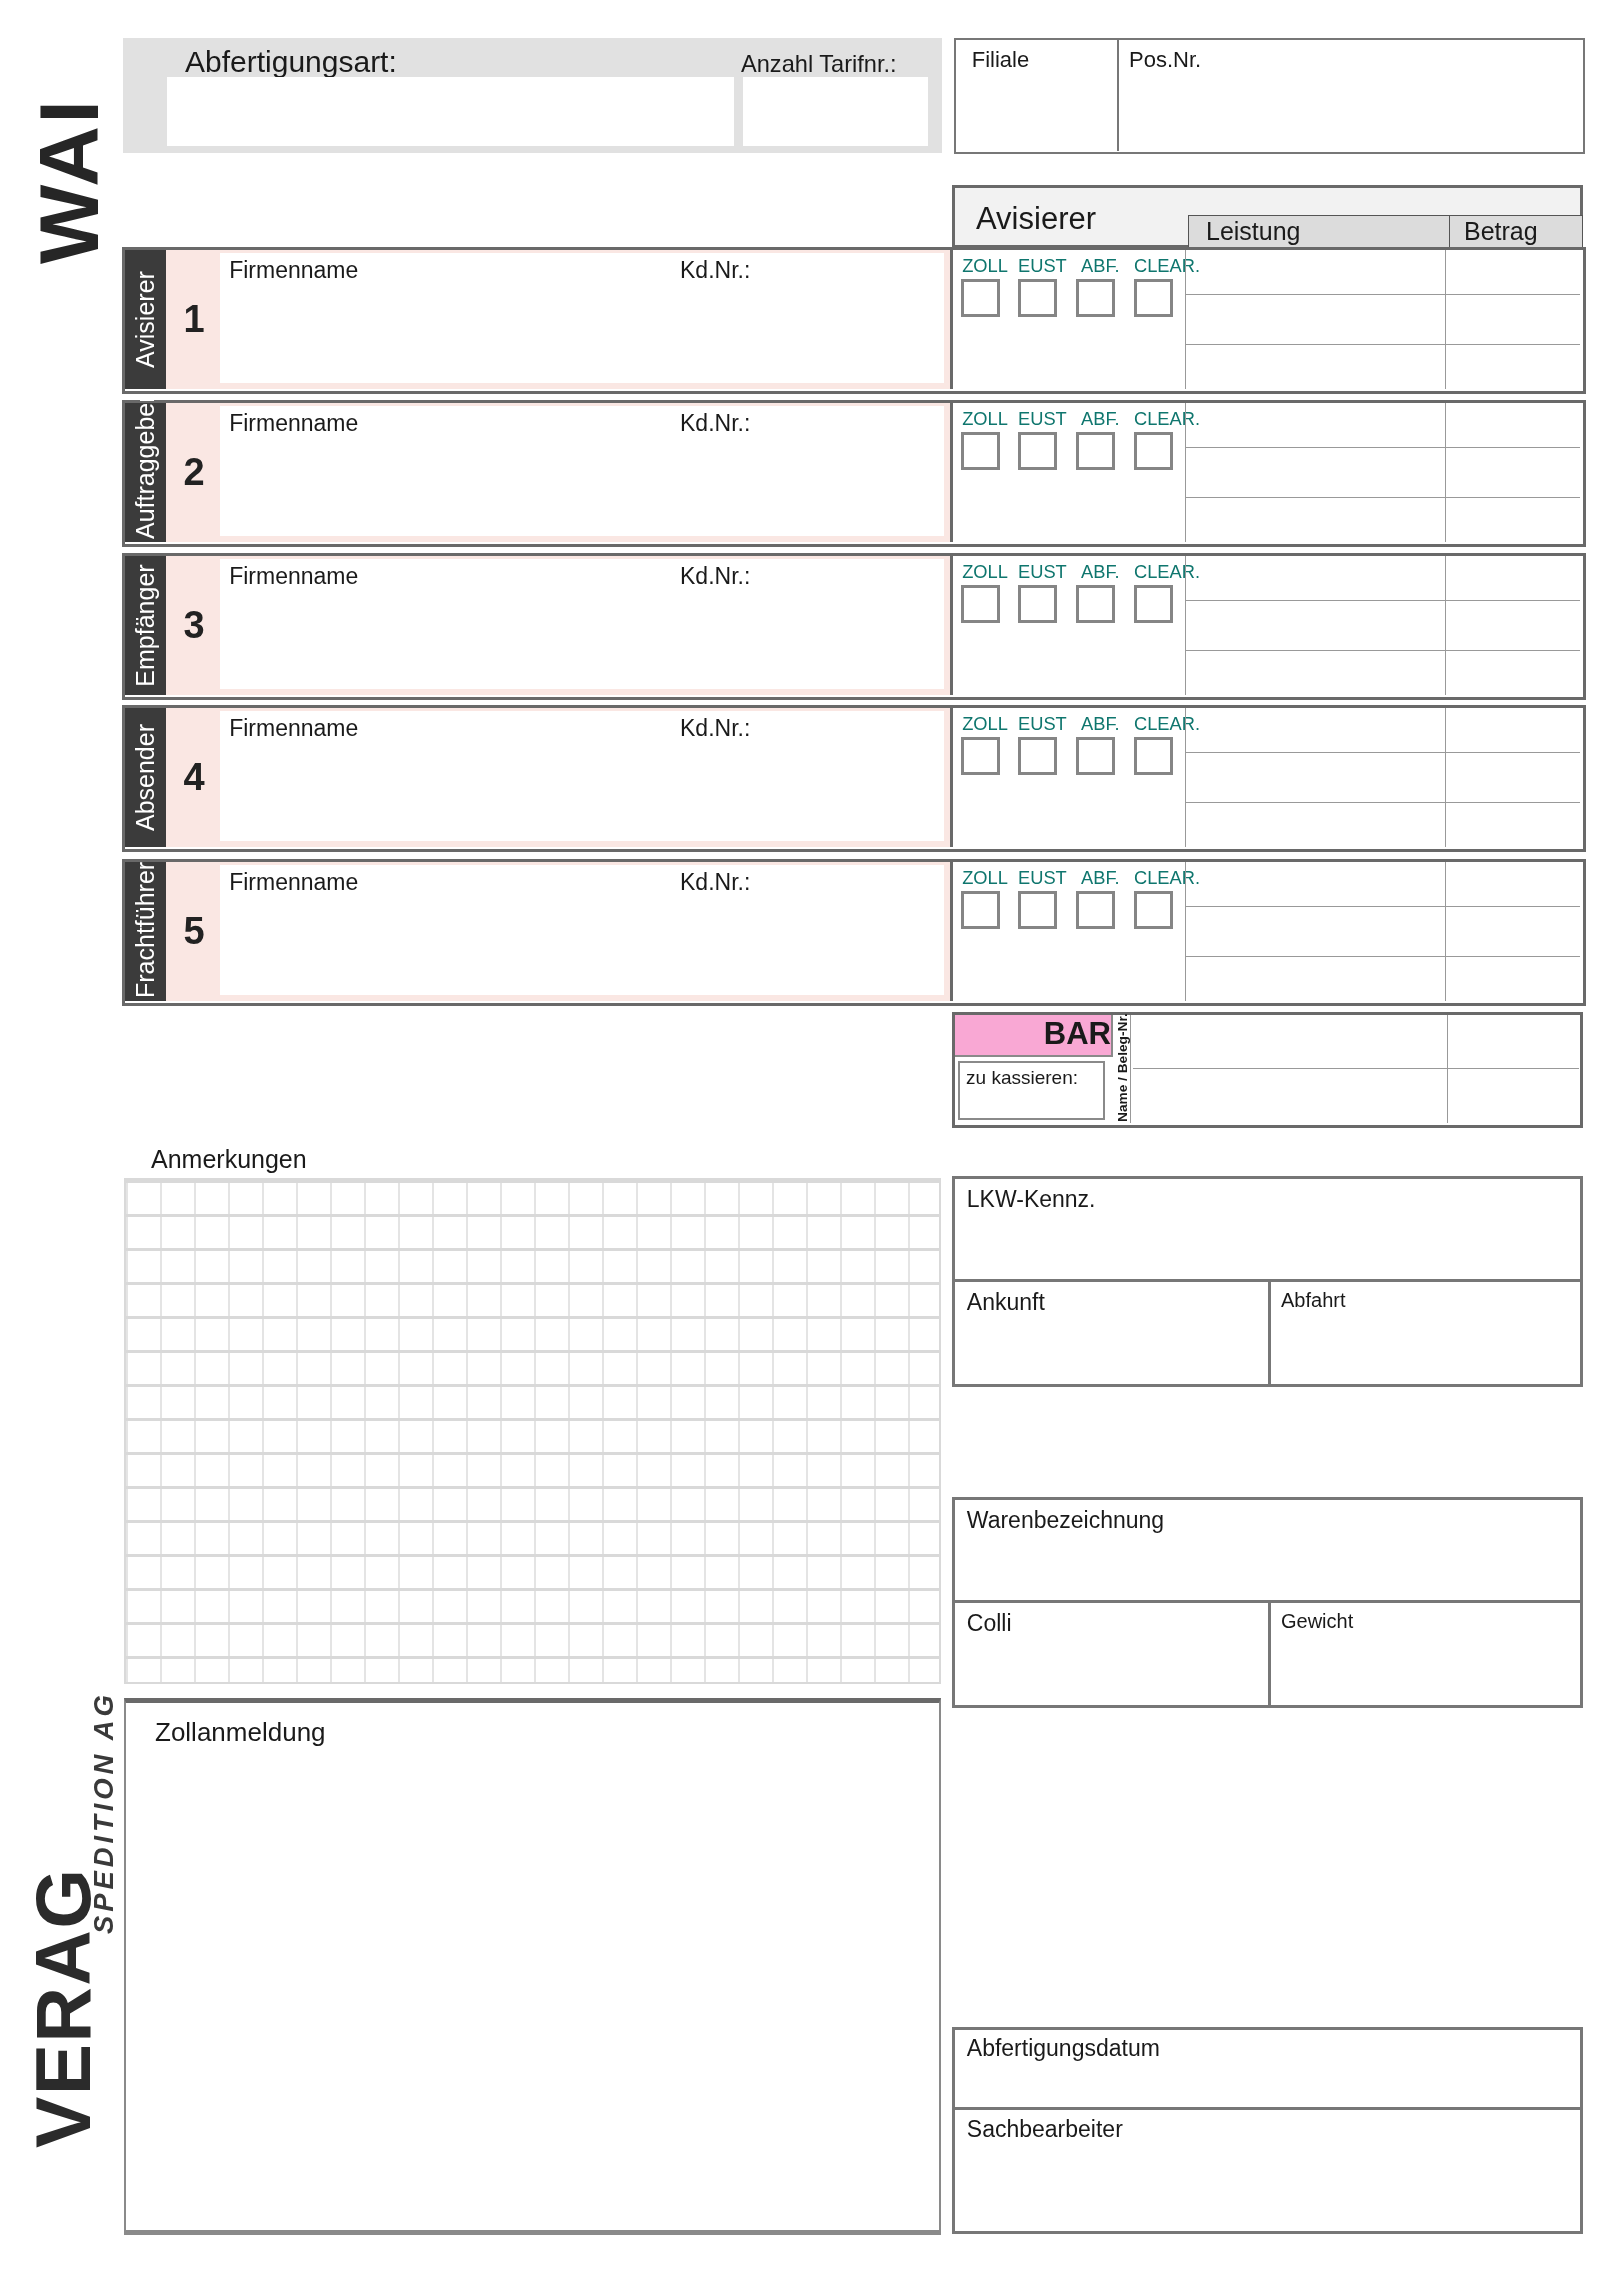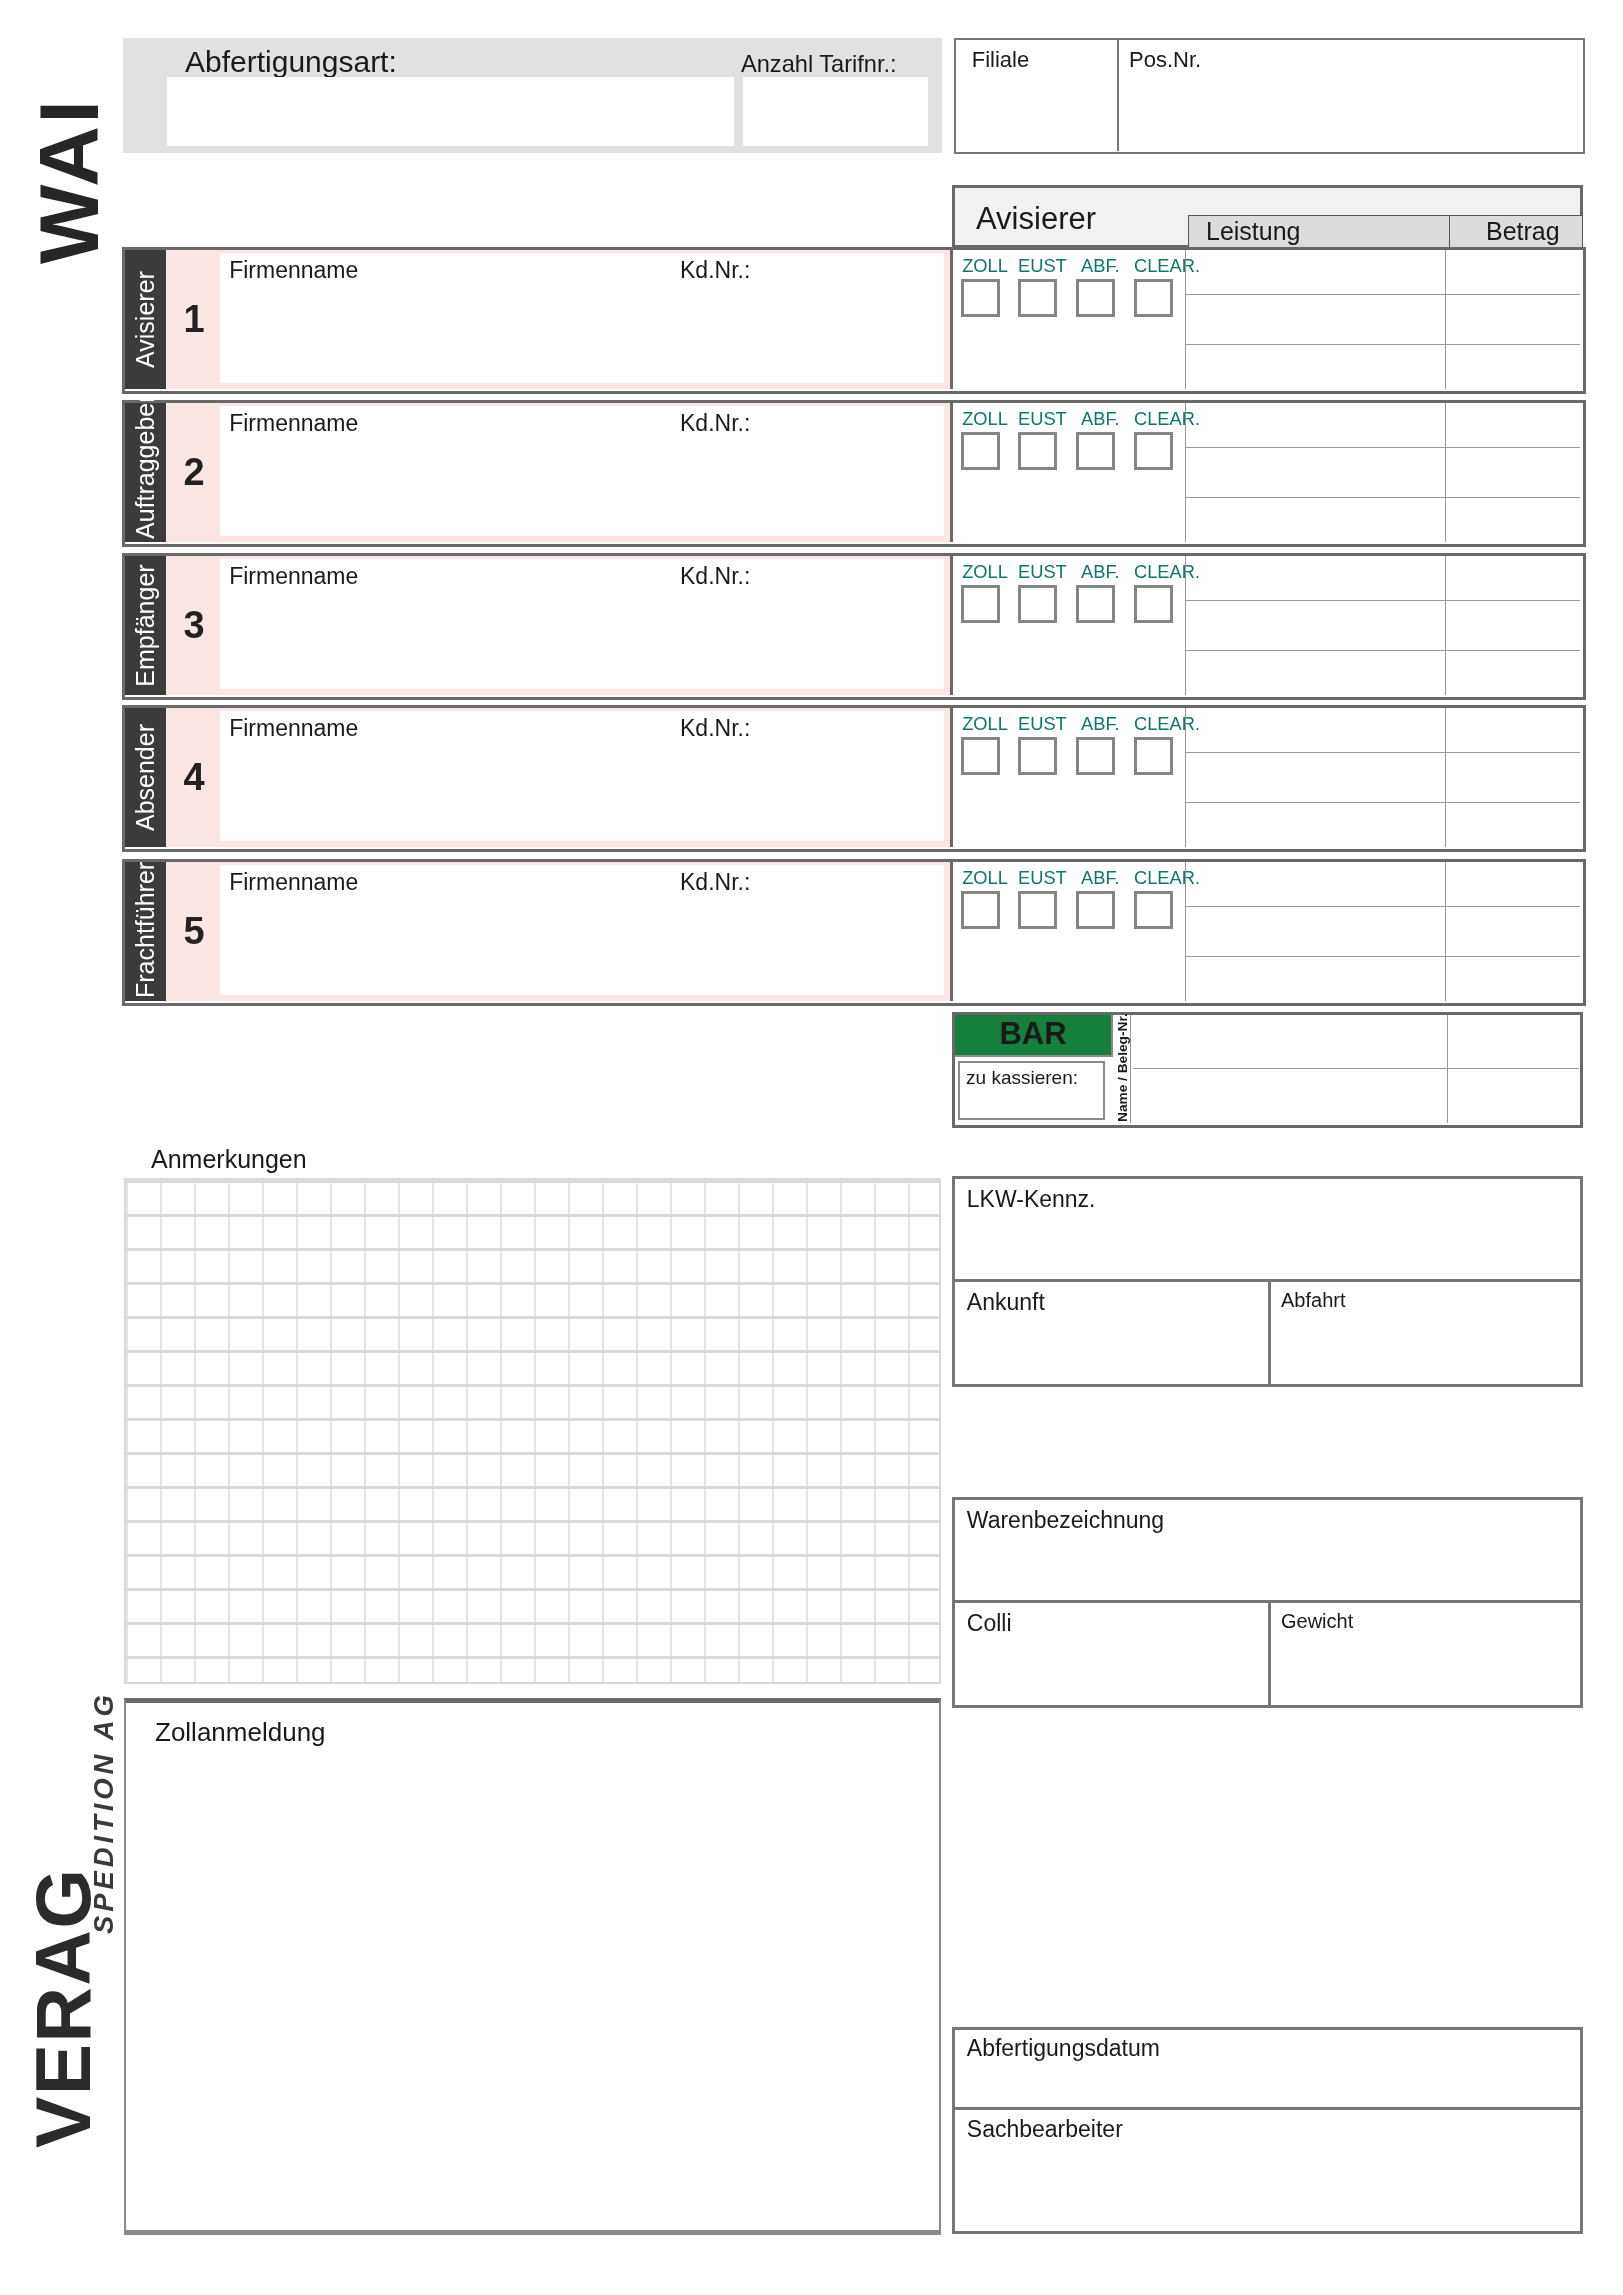--- a/index.html
+++ b/index.html
@@ -27,21 +27,21 @@
   #filiale-box{left:954px;top:38px;width:631px;height:116px;border:2.6px solid #777;background:#fff;}
   #filiale-div{left:161px;top:0;width:2px;height:111px;background:#777;}
   .cell-label{position:absolute;font-size:22px;}
 
   
   #abr-box{left:952px;top:185px;width:631px;height:63px;border:3.3px solid #696969;background:#f2f2f2;}
   #abr-title{left:21px;top:13px;font-size:31px;}
   .subhdr{position:absolute;top:215px;height:48px;background:#dcdcdc;border:1.3px solid #555;
           font-size:25px;line-height:31px;}
   #leistung-cell{left:1188px;width:262px;padding-left:17px;}
-  #betrag-cell{left:1449px;width:134px;padding-left:36px;}
+  #betrag-cell{left:1449px;width:134px;padding-left:14px;}
 
   
   .block{position:absolute;left:122px;width:1464px;height:147px;border:3.9px solid #696969;background:#fff;}
   .p0{top:247px}.p1{top:400px}.p2{top:553px}.p3{top:705px}.p4{top:859px}
   .strip{position:absolute;left:0;top:0;width:41px;height:139px;background:#3b3b3b;}
   .vrole{position:absolute;left:3.9px;top:136px;width:133px;height:33px;transform:rotate(-90deg);
          transform-origin:0 0;color:#fff;font-size:25px;line-height:33px;text-align:center;white-space:nowrap;}
   .pink{position:absolute;left:41px;top:0;width:785px;height:139px;background:#fae7e3;}
   .num{position:absolute;left:41px;top:0;width:56px;height:139px;display:flex;align-items:center;
        justify-content:center;font-size:38px;font-weight:bold;color:#222;}
@@ -53,23 +53,23 @@
   .c0{left:9.2px}.c1{left:65px}.c2{left:128px}.c3{left:181px}
   .cbb{position:absolute;top:29px;width:39px;height:38px;border:3.3px solid #858585;background:#fff;}
   .k0{left:7.9px}.k1{left:65px}.k2{left:123px}.k3{left:181px}
   .vla,.vlb{position:absolute;top:0;width:1.3px;height:139px;background:#999;}
   .vla{left:232px}.vlb{left:492px}
   .hra,.hrb{position:absolute;left:232px;width:395px;height:1.3px;background:#999;}
   .hra{top:44px}.hrb{top:94px}
 
   
   #bar-box{left:952px;top:1012px;width:631px;height:116px;border:3.9px solid #696969;background:#fff;}
-  #bar-head{position:absolute;left:0;top:0;width:158px;height:42px;background:#15803d;
+  #bar-head{position:absolute;left:0;top:0;width:158px;height:42px;background:#f9a8d4;
             border-right:2.6px solid #8a8a8a;border-bottom:2.6px solid #8a8a8a;
-            font-size:31px;font-weight:bold;text-align:center;line-height:38px;}
+            font-size:31px;font-weight:bold;text-align:right;line-height:38px;}
   #bar-zu{position:absolute;left:2.6px;top:46px;width:147px;height:59px;border:2px solid #8a8a8a;
           font-size:19px;padding:3.9px 0 0 6.5px;}
   #bar-strip{position:absolute;left:158px;top:0;width:18.3px;height:108px;border-right:1.3px solid #999;}
   #bar-vlabel{left:2px;top:107px;width:105px;height:15.7px;font-size:13.7px;font-weight:bold;line-height:15.7px;}
   #bar-hdiv{position:absolute;left:178px;top:53px;width:446px;height:1.3px;background:#999;}
   #bar-vdiv{position:absolute;left:492px;top:0;width:1.3px;height:108px;background:#999;}
 
   
   #anm-label{left:151px;top:1145px;font-size:25px;}
   #anm-grid{left:124px;top:1178px;width:817px;height:506px;background:#fff;border:2px solid #d9d9d9;

